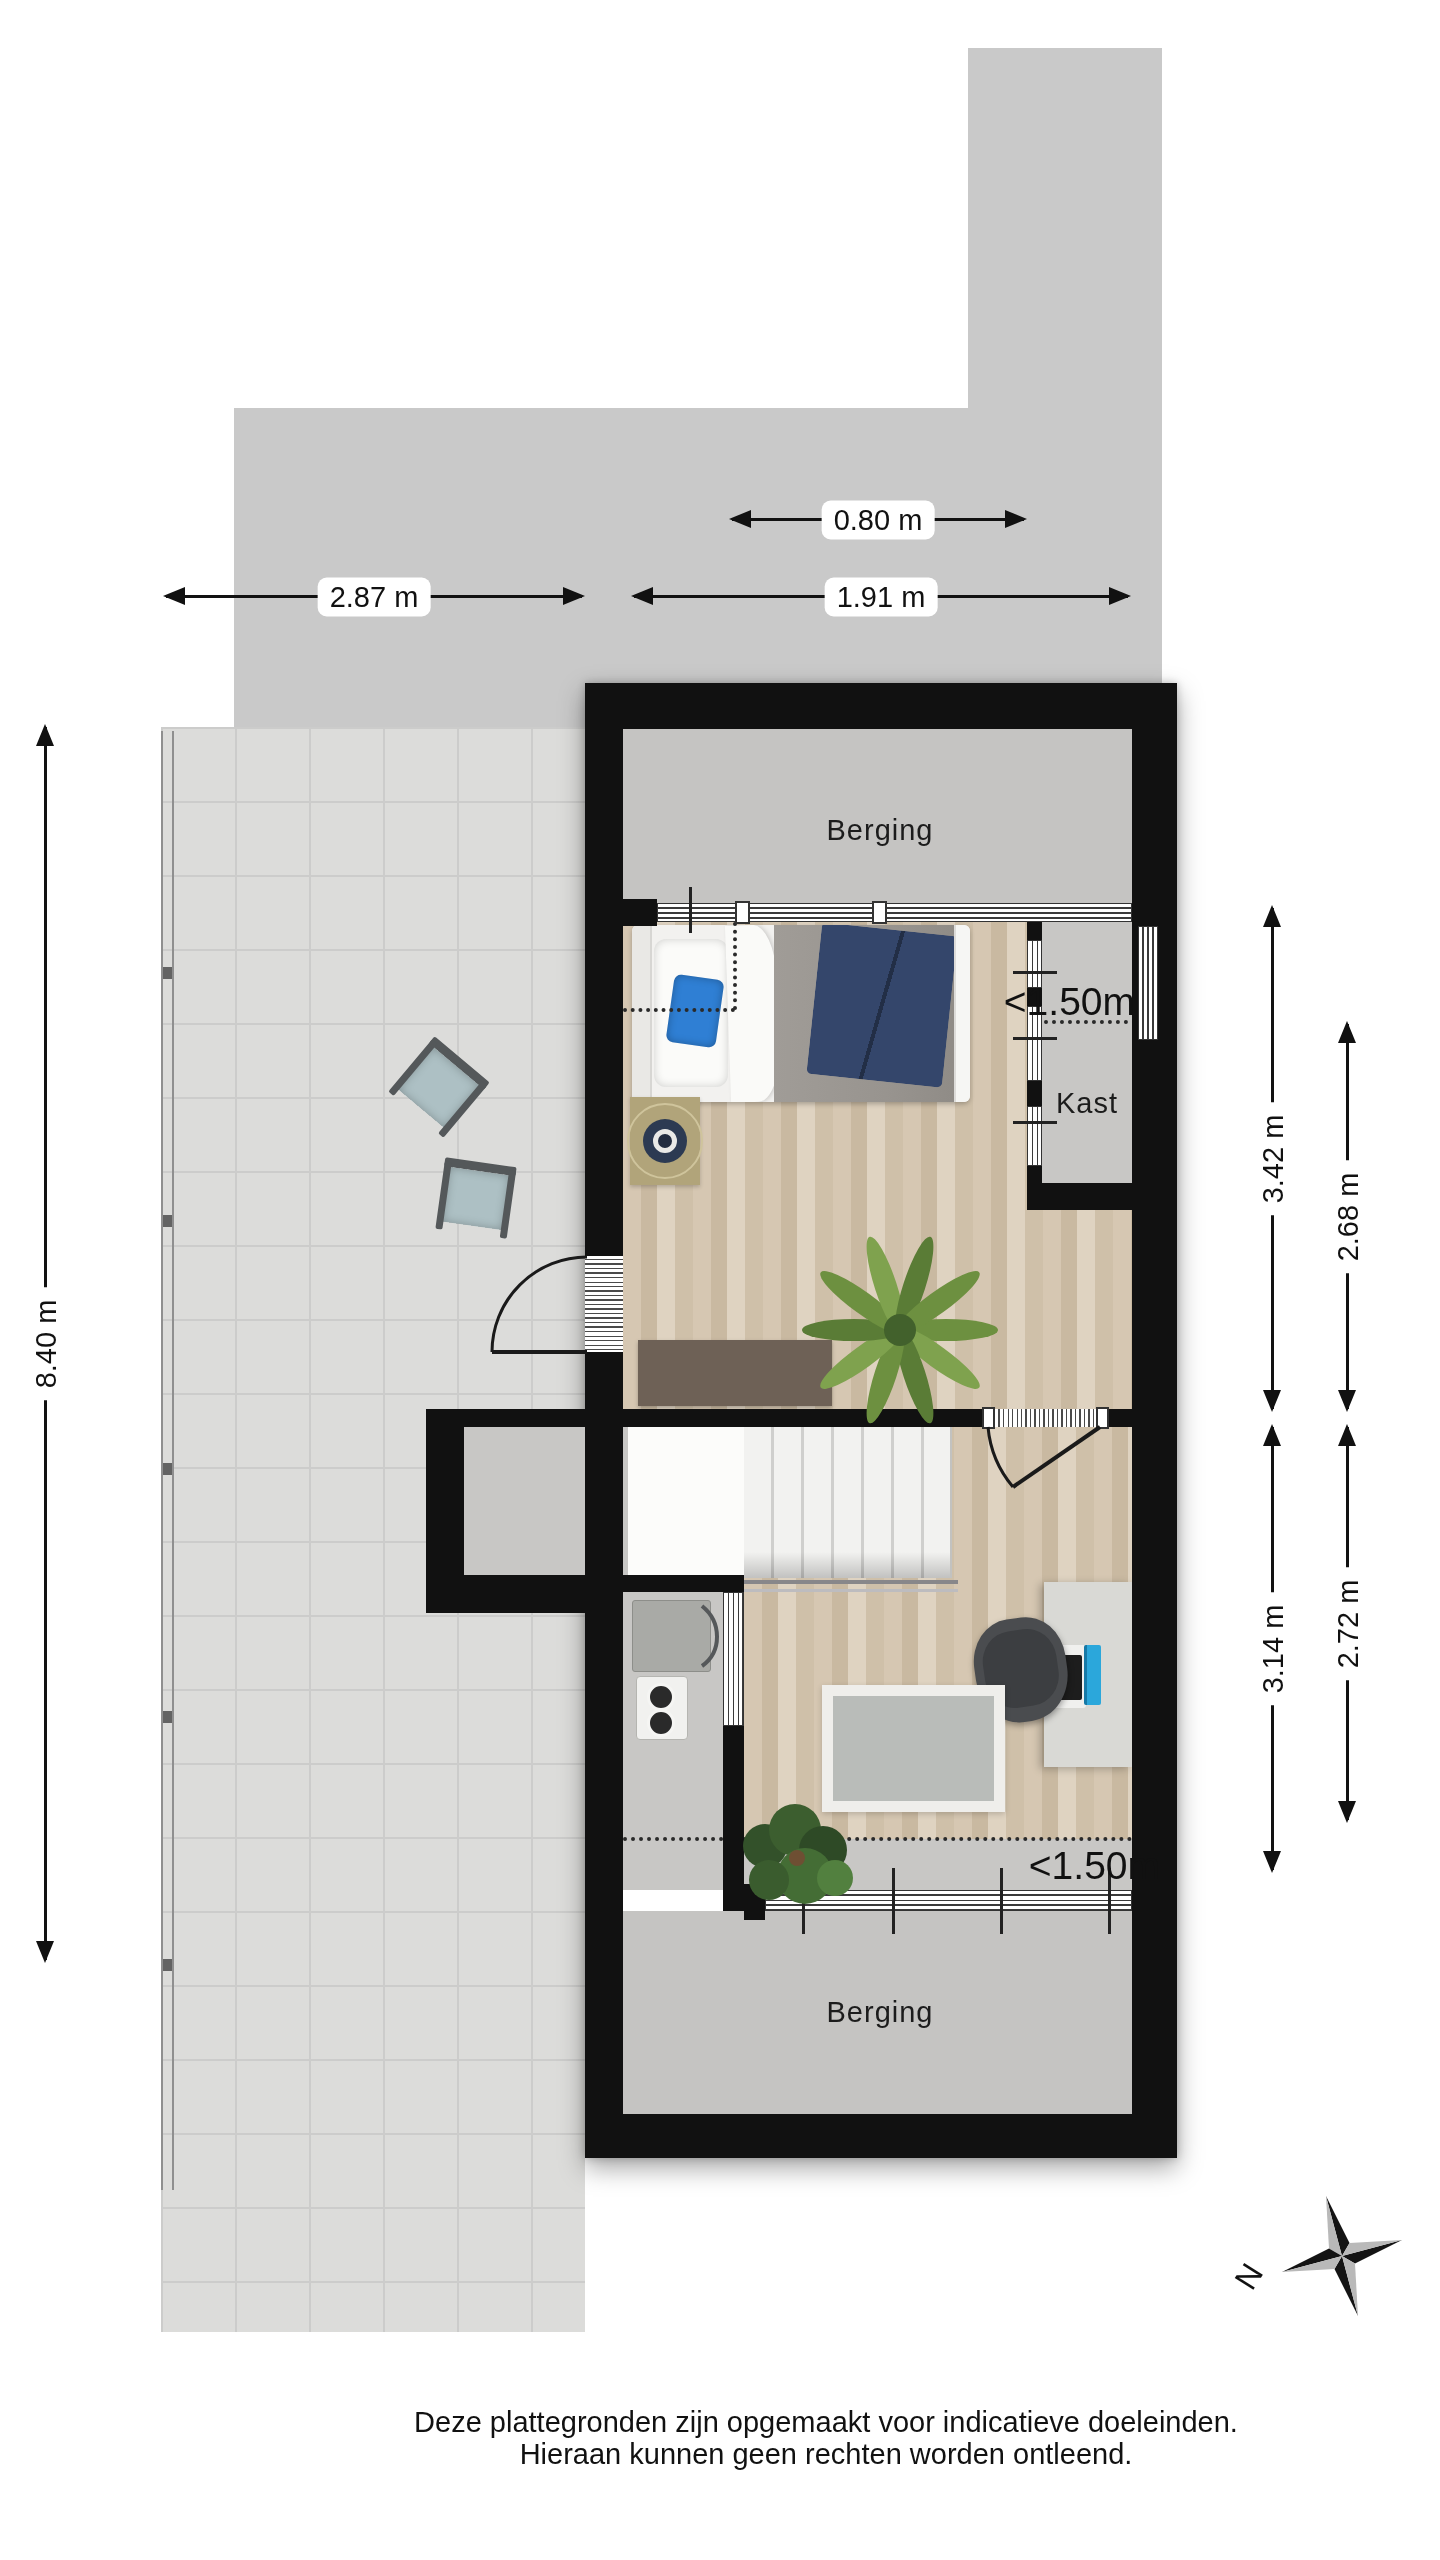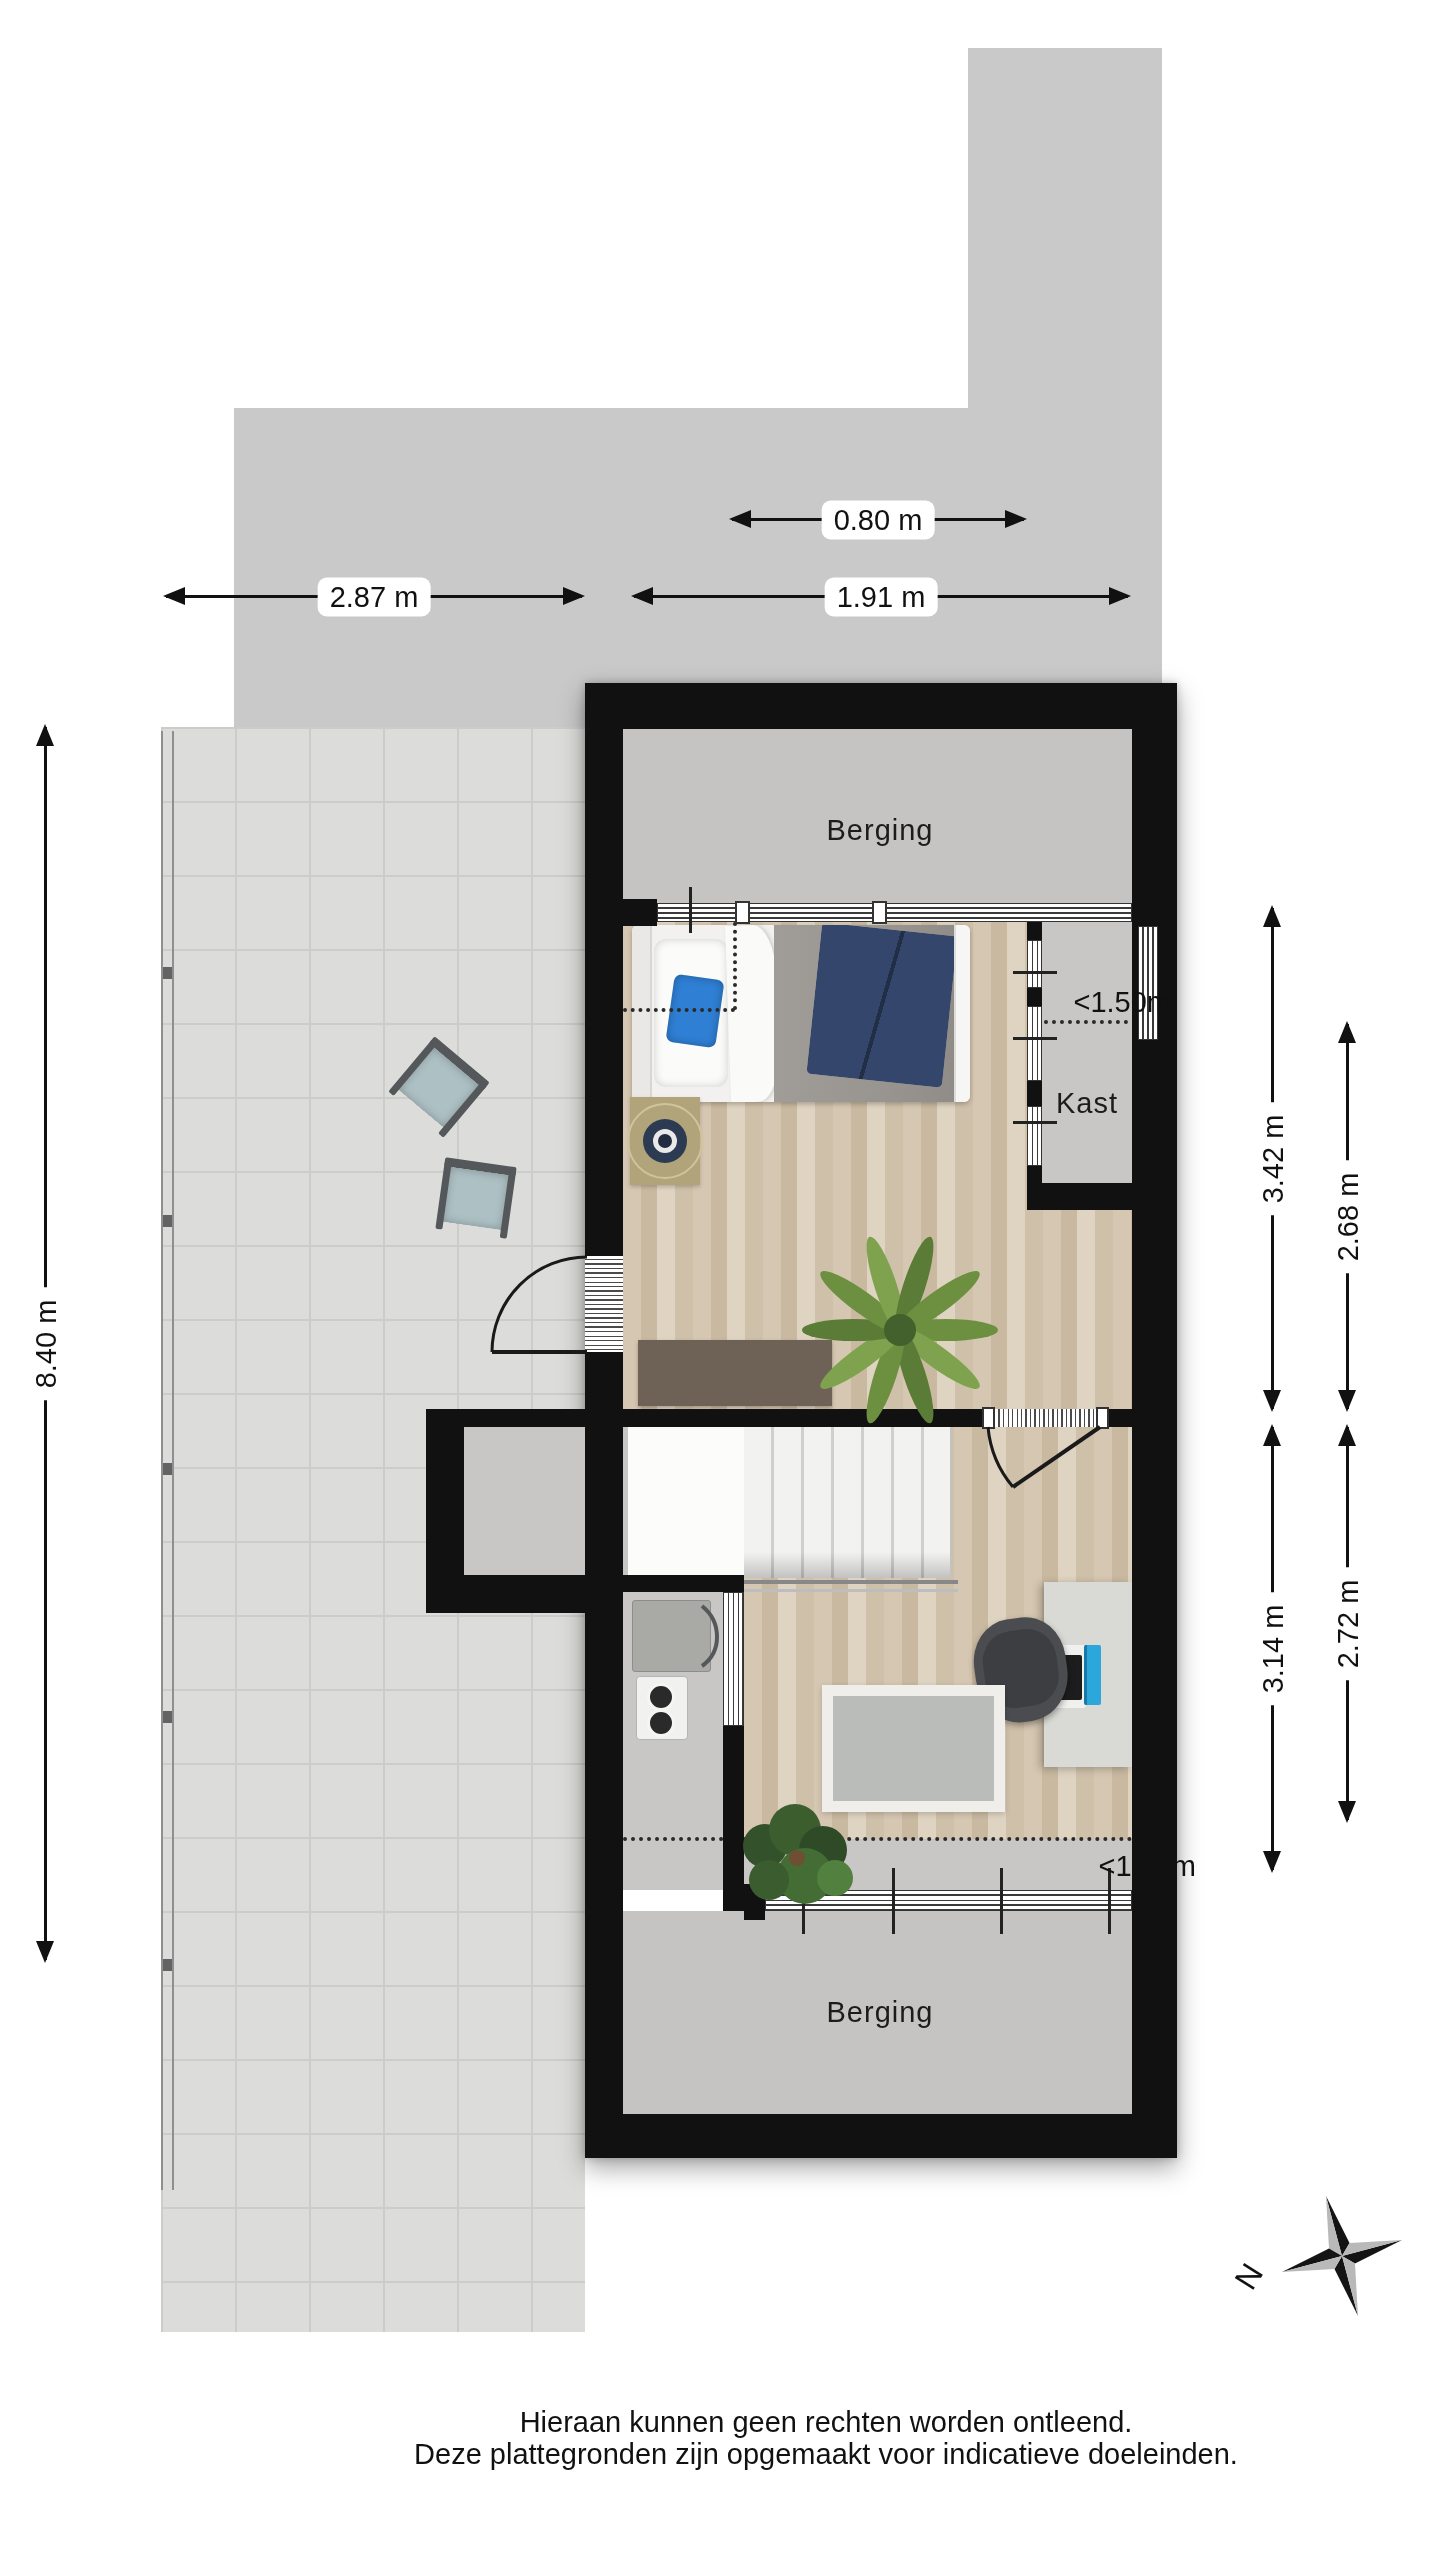--- a/index.html
+++ b/index.html
@@ -35,21 +35,21 @@
   
   .stairs{background:#f2f2f0;
     background-image:repeating-linear-gradient(90deg,transparent 0 27px,#cfcfcd 27px 30px);
     border-right:2px solid #c2c2c0;}
   .stairs::after{content:"";position:absolute;left:0;right:0;bottom:0;height:26px;
     background:linear-gradient(180deg,rgba(0,0,0,0) 0,rgba(0,0,0,.20) 100%);}
   .landing{background:#fcfcfa;}
 
   
   .room-label{font-size:29px;color:#1c1c1c;transform:translate(-50%,-50%);white-space:nowrap;letter-spacing:1px;}
-  .head-label{font-size:29px;color:#111;transform:translate(-100%,-50%);white-space:nowrap;margin-left:36px;}
+  .head-label{font-size:39px;color:#111;transform:translate(-100%,-50%);white-space:nowrap;}
 
   
   .dim-h{height:3px;background:#111;}
   .dim-v{width:3px;background:#111;}
   .ah{width:0;height:0;position:absolute;}
   .ah-l{left:-3px;top:-8px;border-top:9px solid transparent;border-bottom:9px solid transparent;border-right:22px solid #111;}
   .ah-r{right:-3px;top:-8px;border-top:9px solid transparent;border-bottom:9px solid transparent;border-left:22px solid #111;}
   .ah-t{top:-3px;left:-8px;border-left:9px solid transparent;border-right:9px solid transparent;border-bottom:22px solid #111;}
   .ah-b{bottom:-3px;left:-8px;border-left:9px solid transparent;border-right:9px solid transparent;border-top:22px solid #111;}
   .dim-label{position:absolute;left:50%;top:50%;transform:translate(-50%,-50%);
@@ -303,17 +303,17 @@
       <div class="ah ah-b"></div>
     <span class="dim-label rot">3.14 m</span>
   </div>
   <div class="abs dim-v" style="left:1346px;top:1427px;height:393px;">
     <div class="ah ah-t"></div>
       <div class="ah ah-b"></div>
     <span class="dim-label rot">2.72 m</span>
   </div>
 
   <div class="footer">
+    <div>Deze plattegronden zijn opgemaakt voor indicatieve doeleinden.</div>
     <div>Hieraan kunnen geen rechten worden ontleend.</div>
-    <div>Deze plattegronden zijn opgemaakt voor indicatieve doeleinden.</div>
   </div>
 
 </div>
 
 </body></html>

